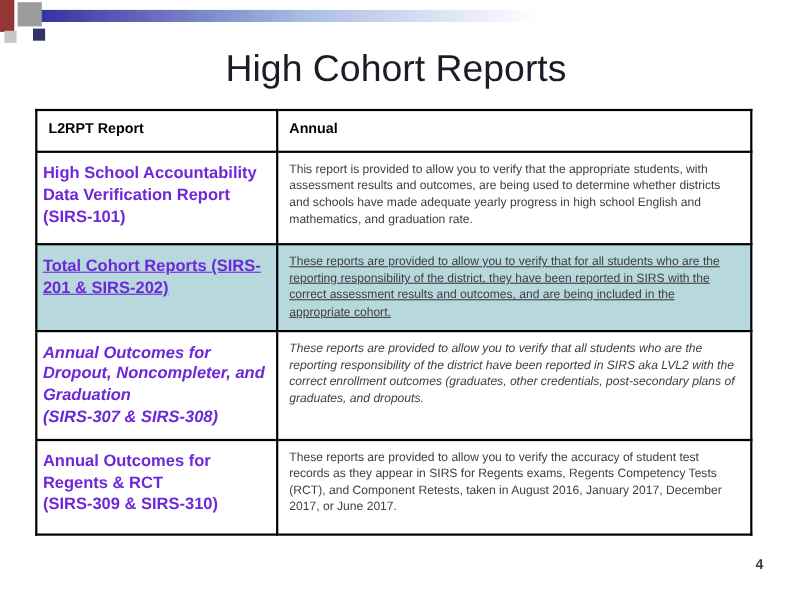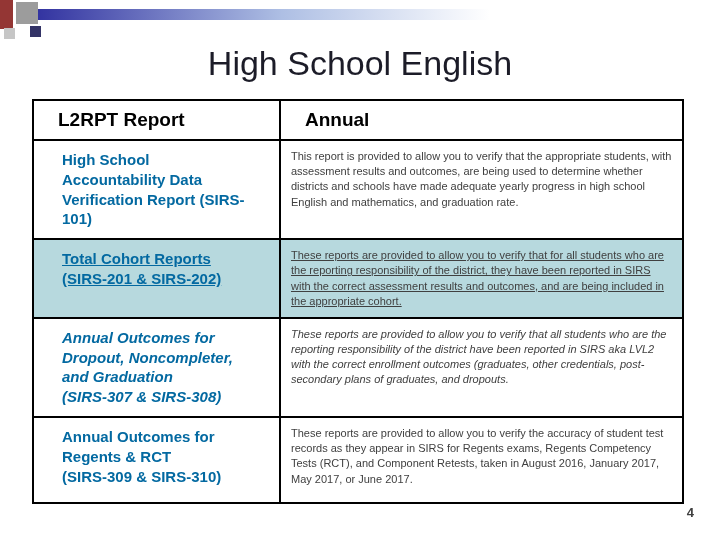--- a/index.html
+++ b/index.html
@@ -45,33 +45,33 @@
     border-collapse: collapse;
     table-layout: fixed;
   }
   .report-table th, .report-table td {
     border: 2px solid #000;
     vertical-align: top;
     text-align: left;
   }
   .col-report { width: 197px; }
   .report-table th {
-    font-size: 19px;
+    font-size: 13px;
     font-weight: bold;
-    padding: 8px 24px;
+    padding: 8px 10px;
     height: 20px;
     color: #000;
   }
   td.report-cell {
     font-size: 15px;
     font-weight: bold;
-    padding: 9px 28px;
+    padding: 9px 5px;
     line-height: 1.32;
     white-space: pre-line;
-    color: #0369a1;
+    color: #6d28d9;
   }
   td.purpose-cell {
     font-size: 11px;
     padding: 8px 10px;
     line-height: 1.38;
     color: var(--body-text, #404040);
   }
   tr.r1 { height: 84px; }
   tr.r2 { height: 76px; }
   tr.r3 { height: 96px; font-style: italic; }
@@ -90,21 +90,21 @@
 <body>
 
 <div class="slide">
 
   <div class="deco-bar"></div>
   <div class="deco deco-maroon"></div>
   <div class="deco deco-gray-big"></div>
   <div class="deco deco-gray-small"></div>
   <div class="deco deco-navy"></div>
 
-  <h1 class="title">High School English</h1>
+  <h1 class="title">High Cohort Reports</h1>
 
   <table class="report-table">
     <thead>
       <tr>
         <th class="col-report">L2RPT Report</th>
         <th class="col-purpose">Annual</th>
       </tr>
     </thead>
     <tbody>
       <tr class="r1">
@@ -116,20 +116,20 @@
         <td class="purpose-cell">These reports are provided to allow you to verify that for all students who are the reporting responsibility of the district, they have been reported in SIRS with the correct assessment results and outcomes, and are being included in the appropriate cohort.</td>
       </tr>
       <tr class="r3">
         <td class="report-cell">Annual Outcomes for Dropout, Noncompleter, and Graduation
 (SIRS-307 &amp; SIRS-308)</td>
         <td class="purpose-cell">These reports are provided to allow you to verify that all students who are the reporting responsibility of the district have been reported in SIRS aka LVL2 with the correct enrollment outcomes (graduates, other credentials, post-secondary plans of graduates, and dropouts.</td>
       </tr>
       <tr class="r4">
         <td class="report-cell">Annual Outcomes for Regents &amp; RCT
 (SIRS-309 &amp; SIRS-310)</td>
-        <td class="purpose-cell">These reports are provided to allow you to verify the accuracy of student test records as they appear in SIRS for Regents exams, Regents Competency Tests (RCT), and Component Retests, taken in August 2016, January 2017, May 2017, or June 2017.</td>
+        <td class="purpose-cell">These reports are provided to allow you to verify the accuracy of student test records as they appear in SIRS for Regents exams, Regents Competency Tests (RCT), and Component Retests, taken in August 2016, January 2017, December 2017, or June 2017.</td>
       </tr>
     </tbody>
   </table>
 
   <div class="page-number">4</div>
 
 </div>
 
 </body></html>

